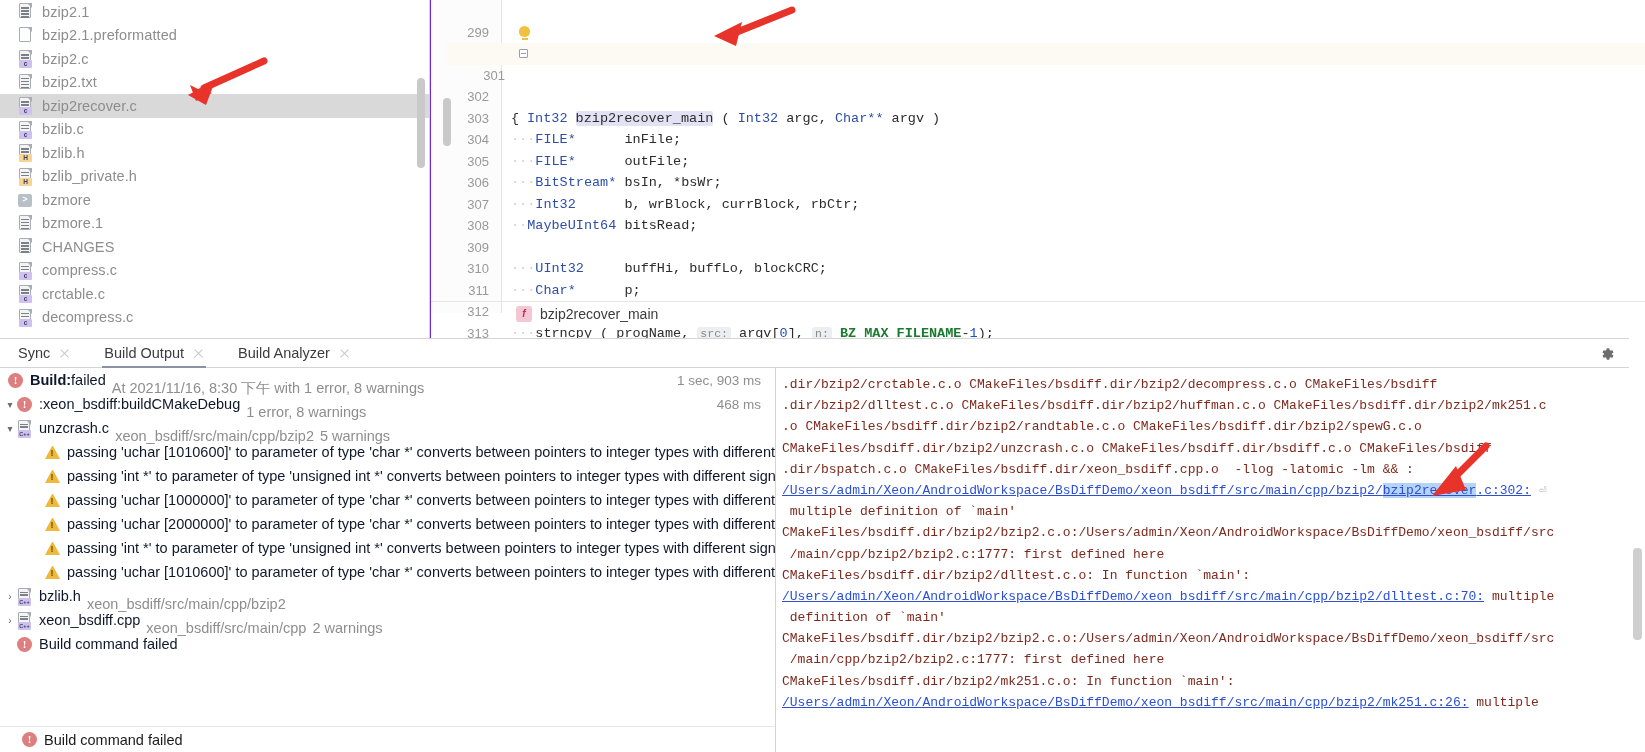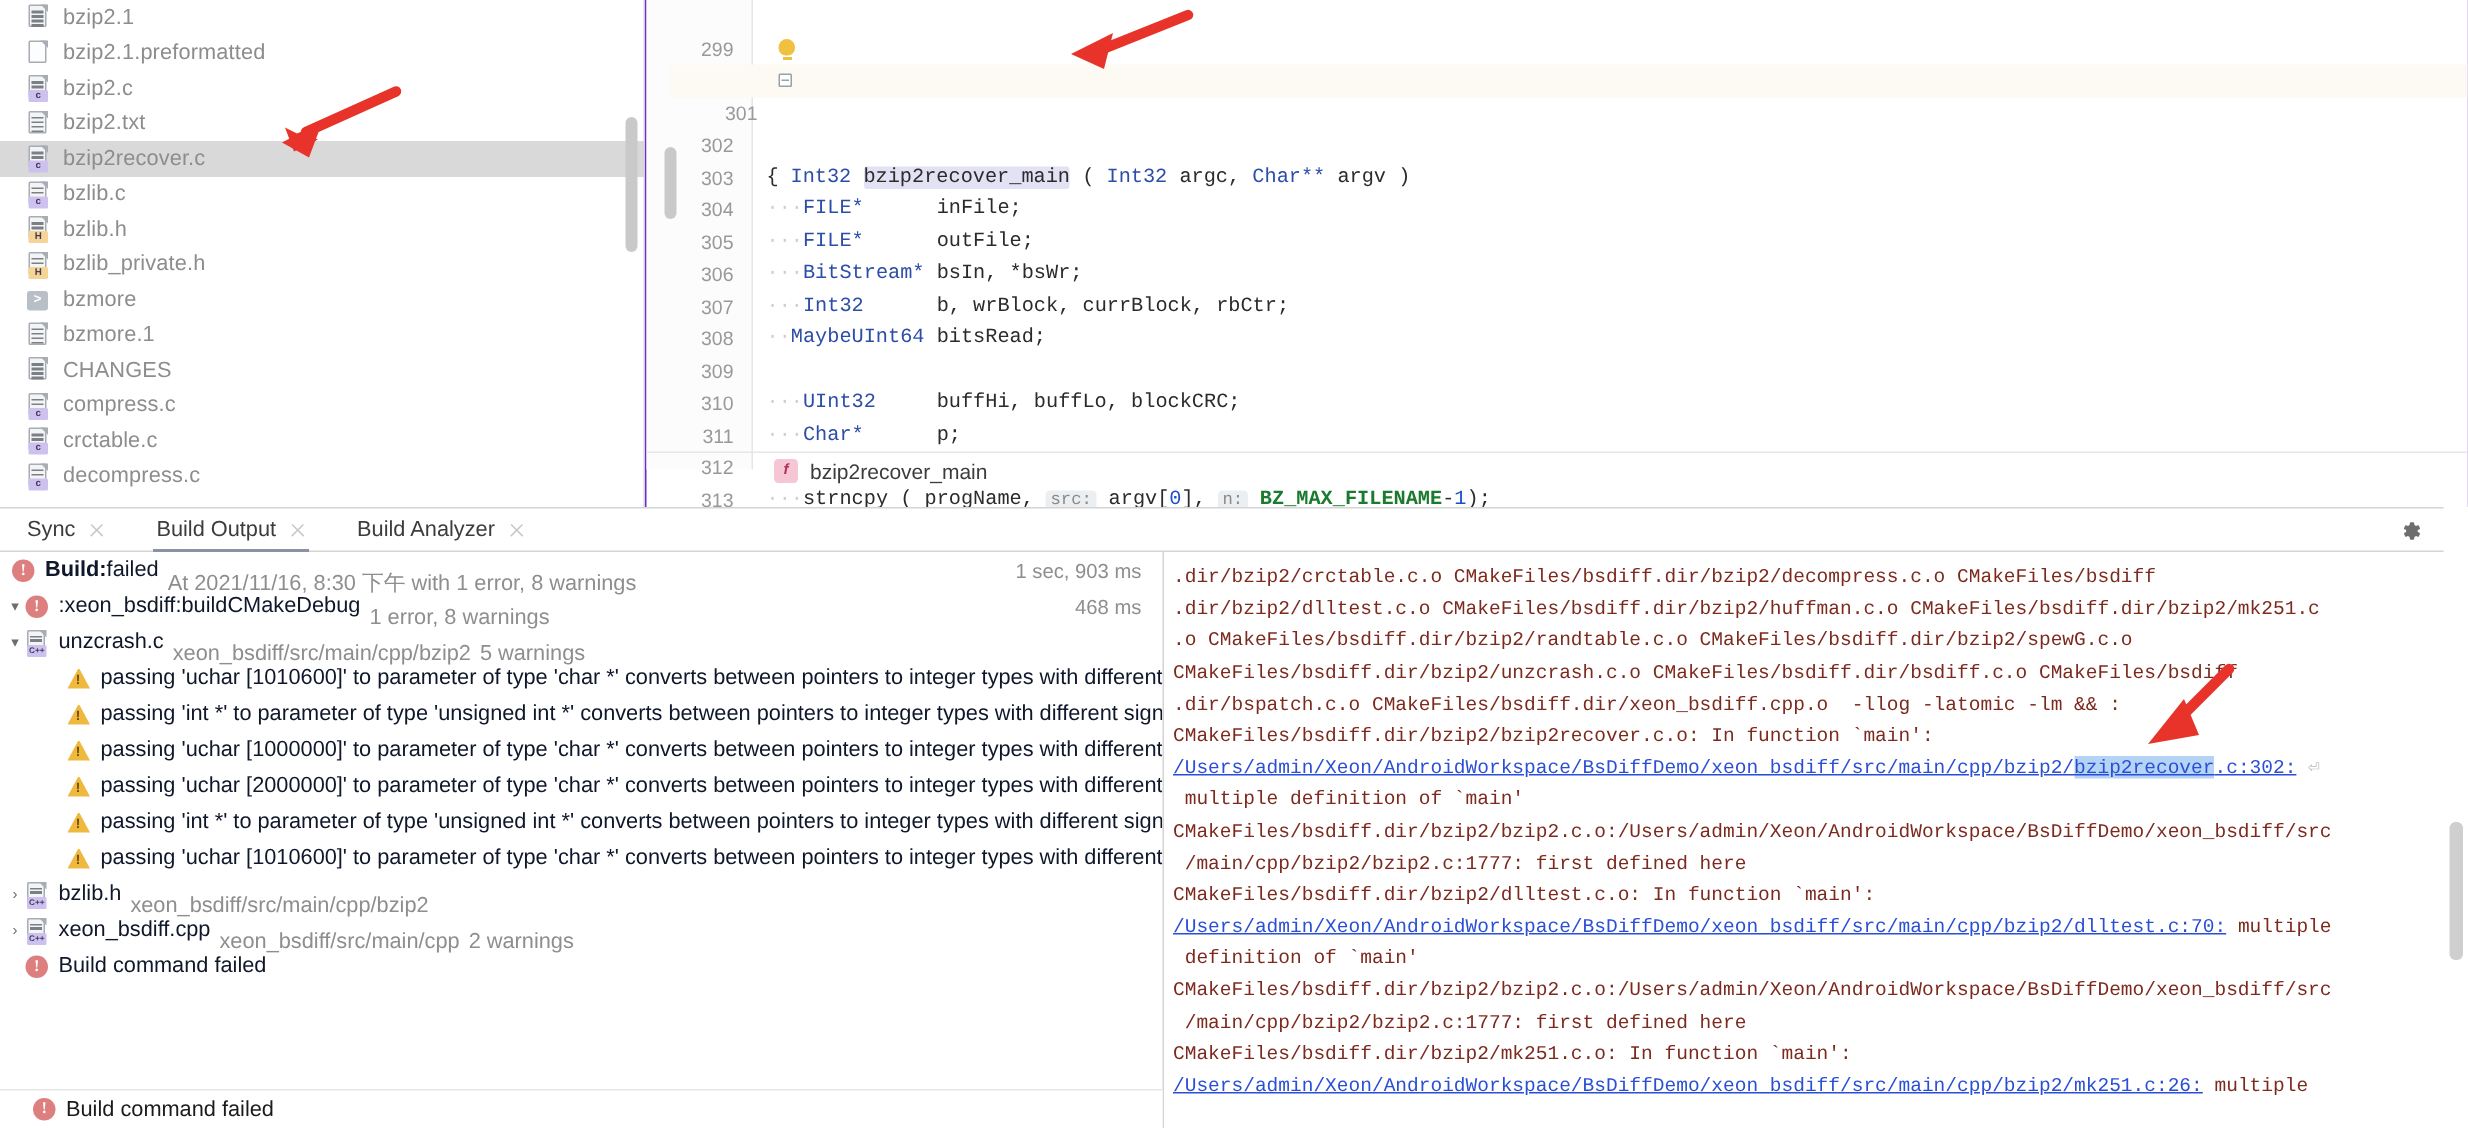--- a/index.html
+++ b/index.html
@@ -613,21 +613,20 @@
 
     <div class="bt-divider"></div>
 
     <div class="console">
       <div id="console-lines">
           <div class="cline"><span class="plain">.dir/bzip2/crctable.c.o CMakeFiles/bsdiff.dir/bzip2/decompress.c.o CMakeFiles/bsdiff</span></div>
           <div class="cline"><span class="plain">.dir/bzip2/dlltest.c.o CMakeFiles/bsdiff.dir/bzip2/huffman.c.o CMakeFiles/bsdiff.dir/bzip2/mk251.c</span></div>
           <div class="cline"><span class="plain">.o CMakeFiles/bsdiff.dir/bzip2/randtable.c.o CMakeFiles/bsdiff.dir/bzip2/spewG.c.o </span></div>
           <div class="cline"><span class="plain">CMakeFiles/bsdiff.dir/bzip2/unzcrash.c.o CMakeFiles/bsdiff.dir/bsdiff.c.o CMakeFiles/bsdiff</span></div>
           <div class="cline"><span class="plain">.dir/bspatch.c.o CMakeFiles/bsdiff.dir/xeon_bsdiff.cpp.o  -llog -latomic -lm &amp;&amp; :</span></div>
-          <div class="cline"><span class="plain">CMakeFiles/bsdiff.dir/bzip2/bzip2recover.c.o: In function `main':</span></div>
           <div class="cline"><span class="lnk"><span>/Users/admin/Xeon/AndroidWorkspace/BsDiffDemo/xeon_bsdiff/src/main/cpp/bzip2/</span><span class="sel">bzip2recover</span><span>.c:302:</span></span><span class="gray"> ⏎</span></div>
           <div class="cline"><span class="plain"> multiple definition of `main'</span></div>
           <div class="cline"><span class="plain">CMakeFiles/bsdiff.dir/bzip2/bzip2.c.o:/Users/admin/Xeon/AndroidWorkspace/BsDiffDemo/xeon_bsdiff/src</span></div>
           <div class="cline"><span class="plain"> /main/cpp/bzip2/bzip2.c:1777: first defined here</span></div>
           <div class="cline"><span class="plain">CMakeFiles/bsdiff.dir/bzip2/dlltest.c.o: In function `main':</span></div>
           <div class="cline"><span class="lnk">/Users/admin/Xeon/AndroidWorkspace/BsDiffDemo/xeon_bsdiff/src/main/cpp/bzip2/dlltest.c:70:</span><span class="plain"> multiple</span></div>
           <div class="cline"><span class="plain"> definition of `main'</span></div>
           <div class="cline"><span class="plain">CMakeFiles/bsdiff.dir/bzip2/bzip2.c.o:/Users/admin/Xeon/AndroidWorkspace/BsDiffDemo/xeon_bsdiff/src</span></div>
           <div class="cline"><span class="plain"> /main/cpp/bzip2/bzip2.c:1777: first defined here</span></div>
           <div class="cline"><span class="plain">CMakeFiles/bsdiff.dir/bzip2/mk251.c.o: In function `main':</span></div>

